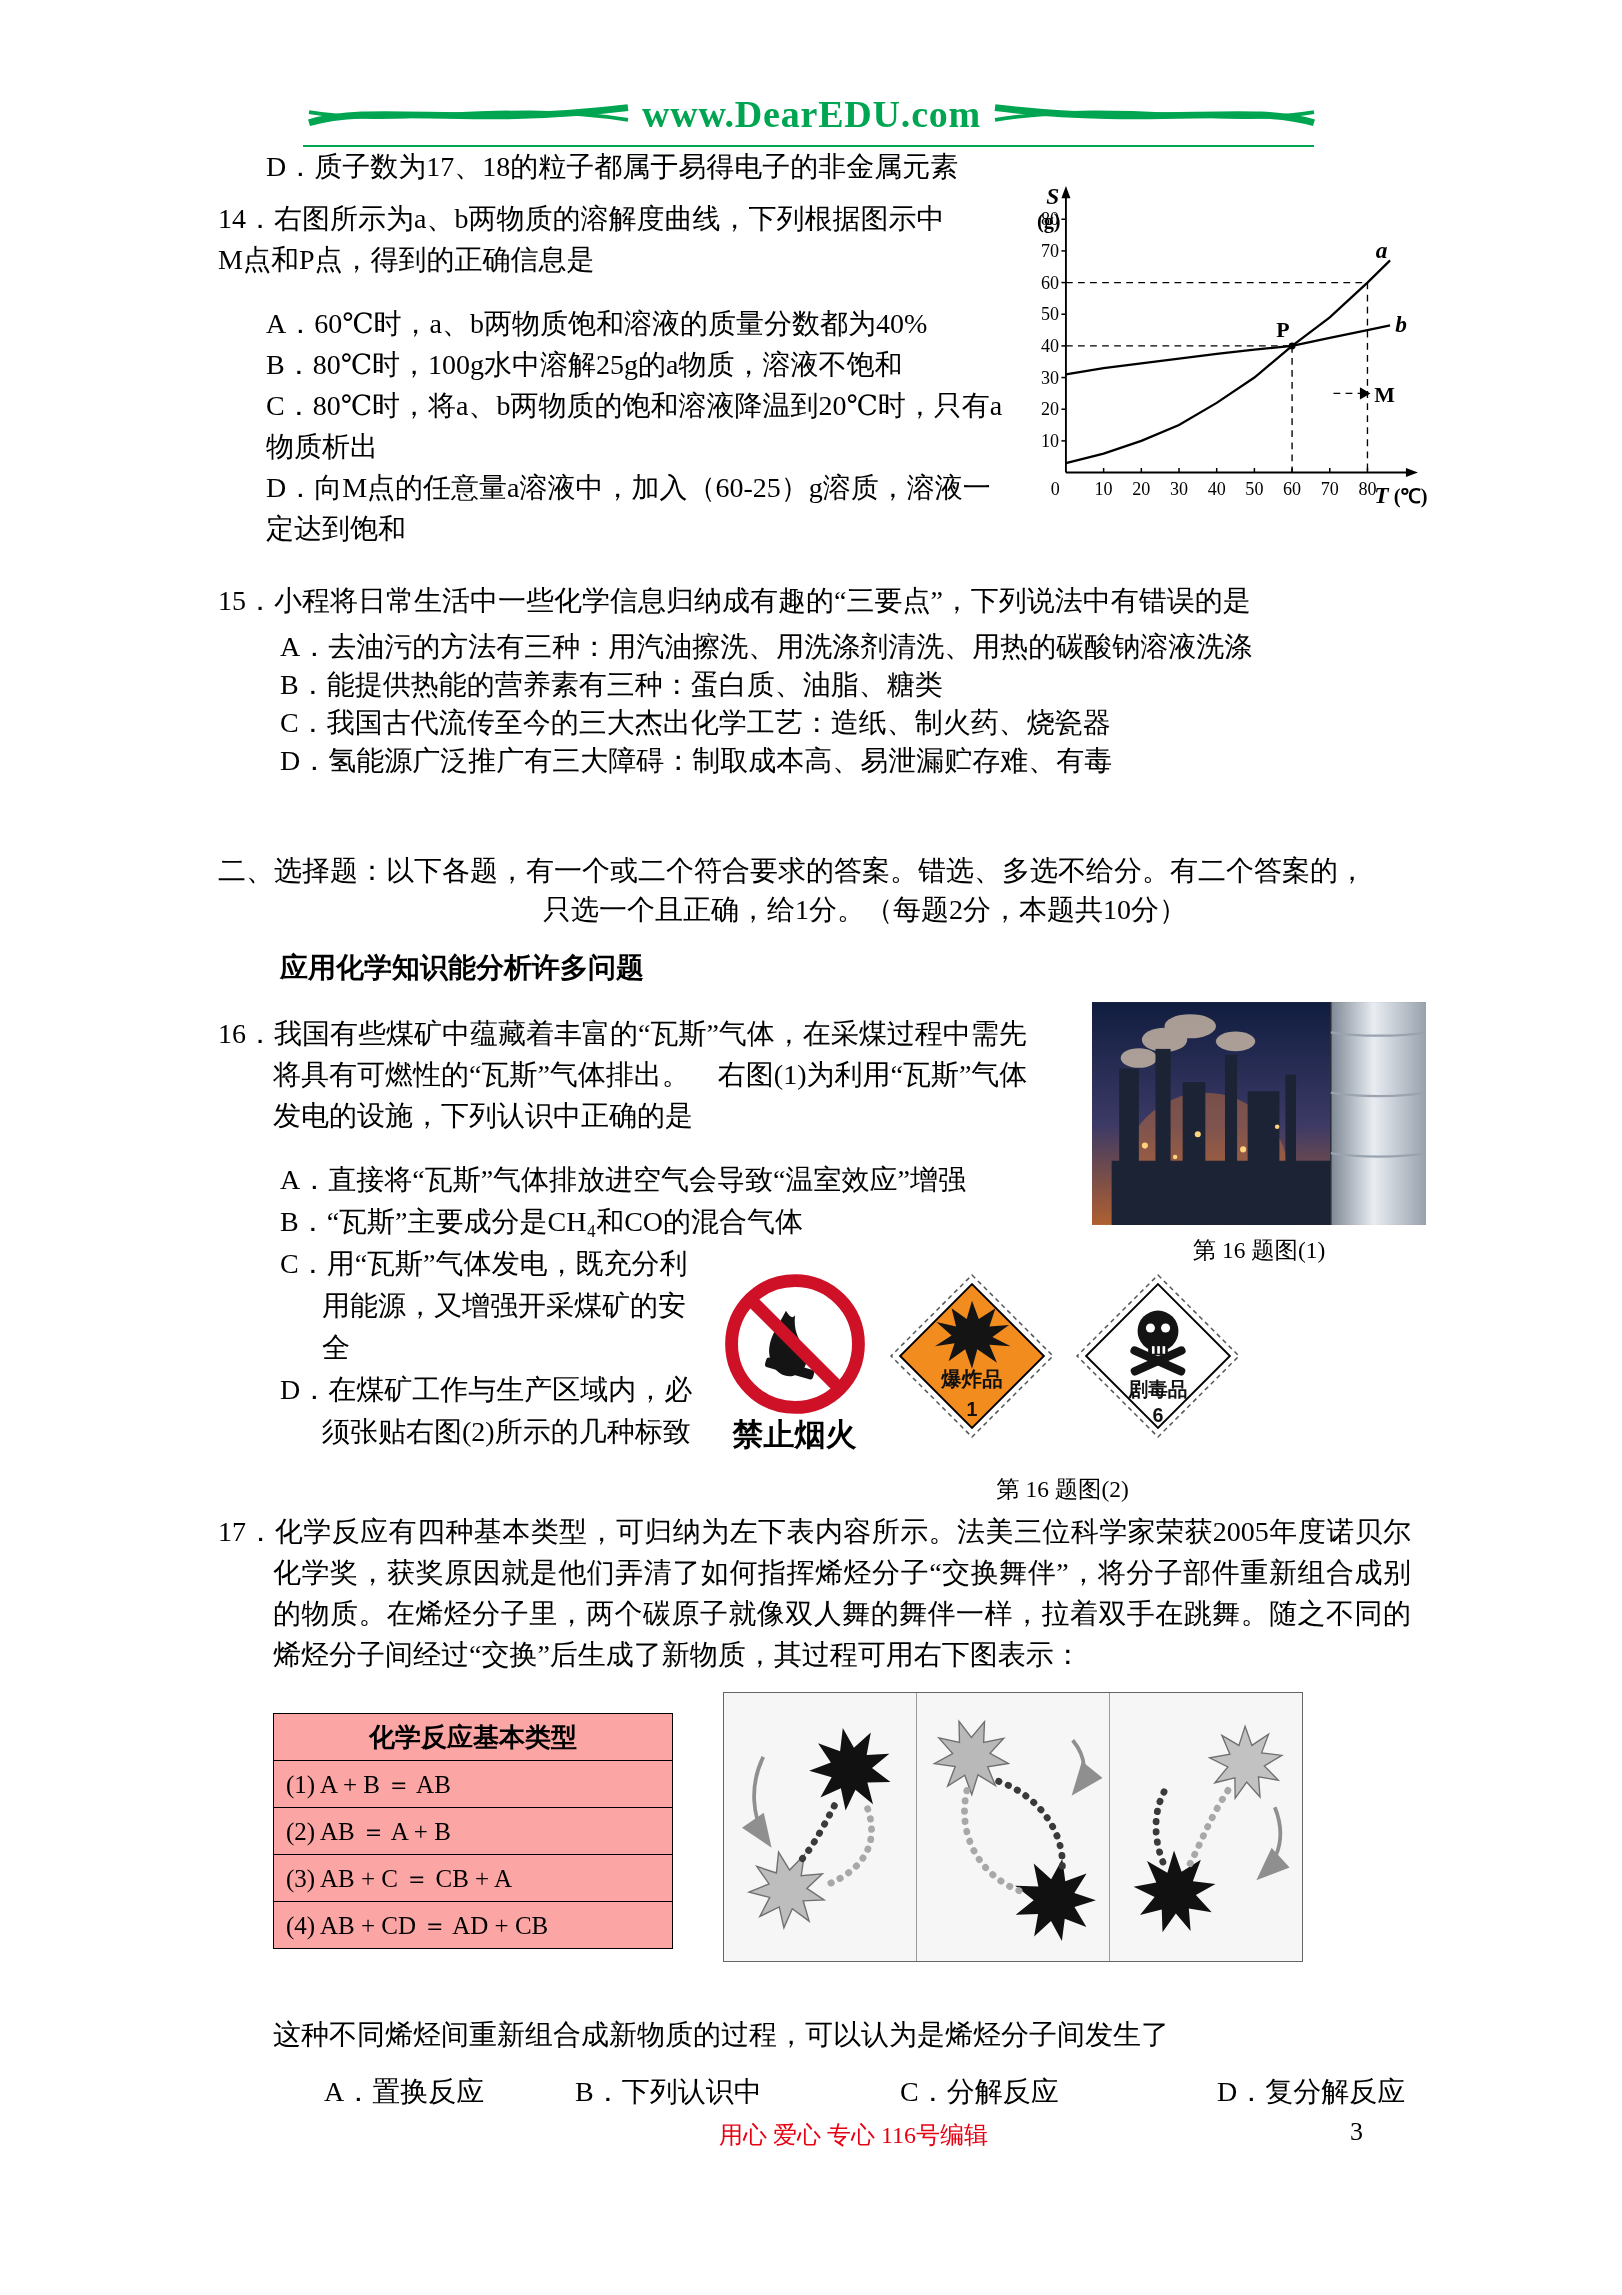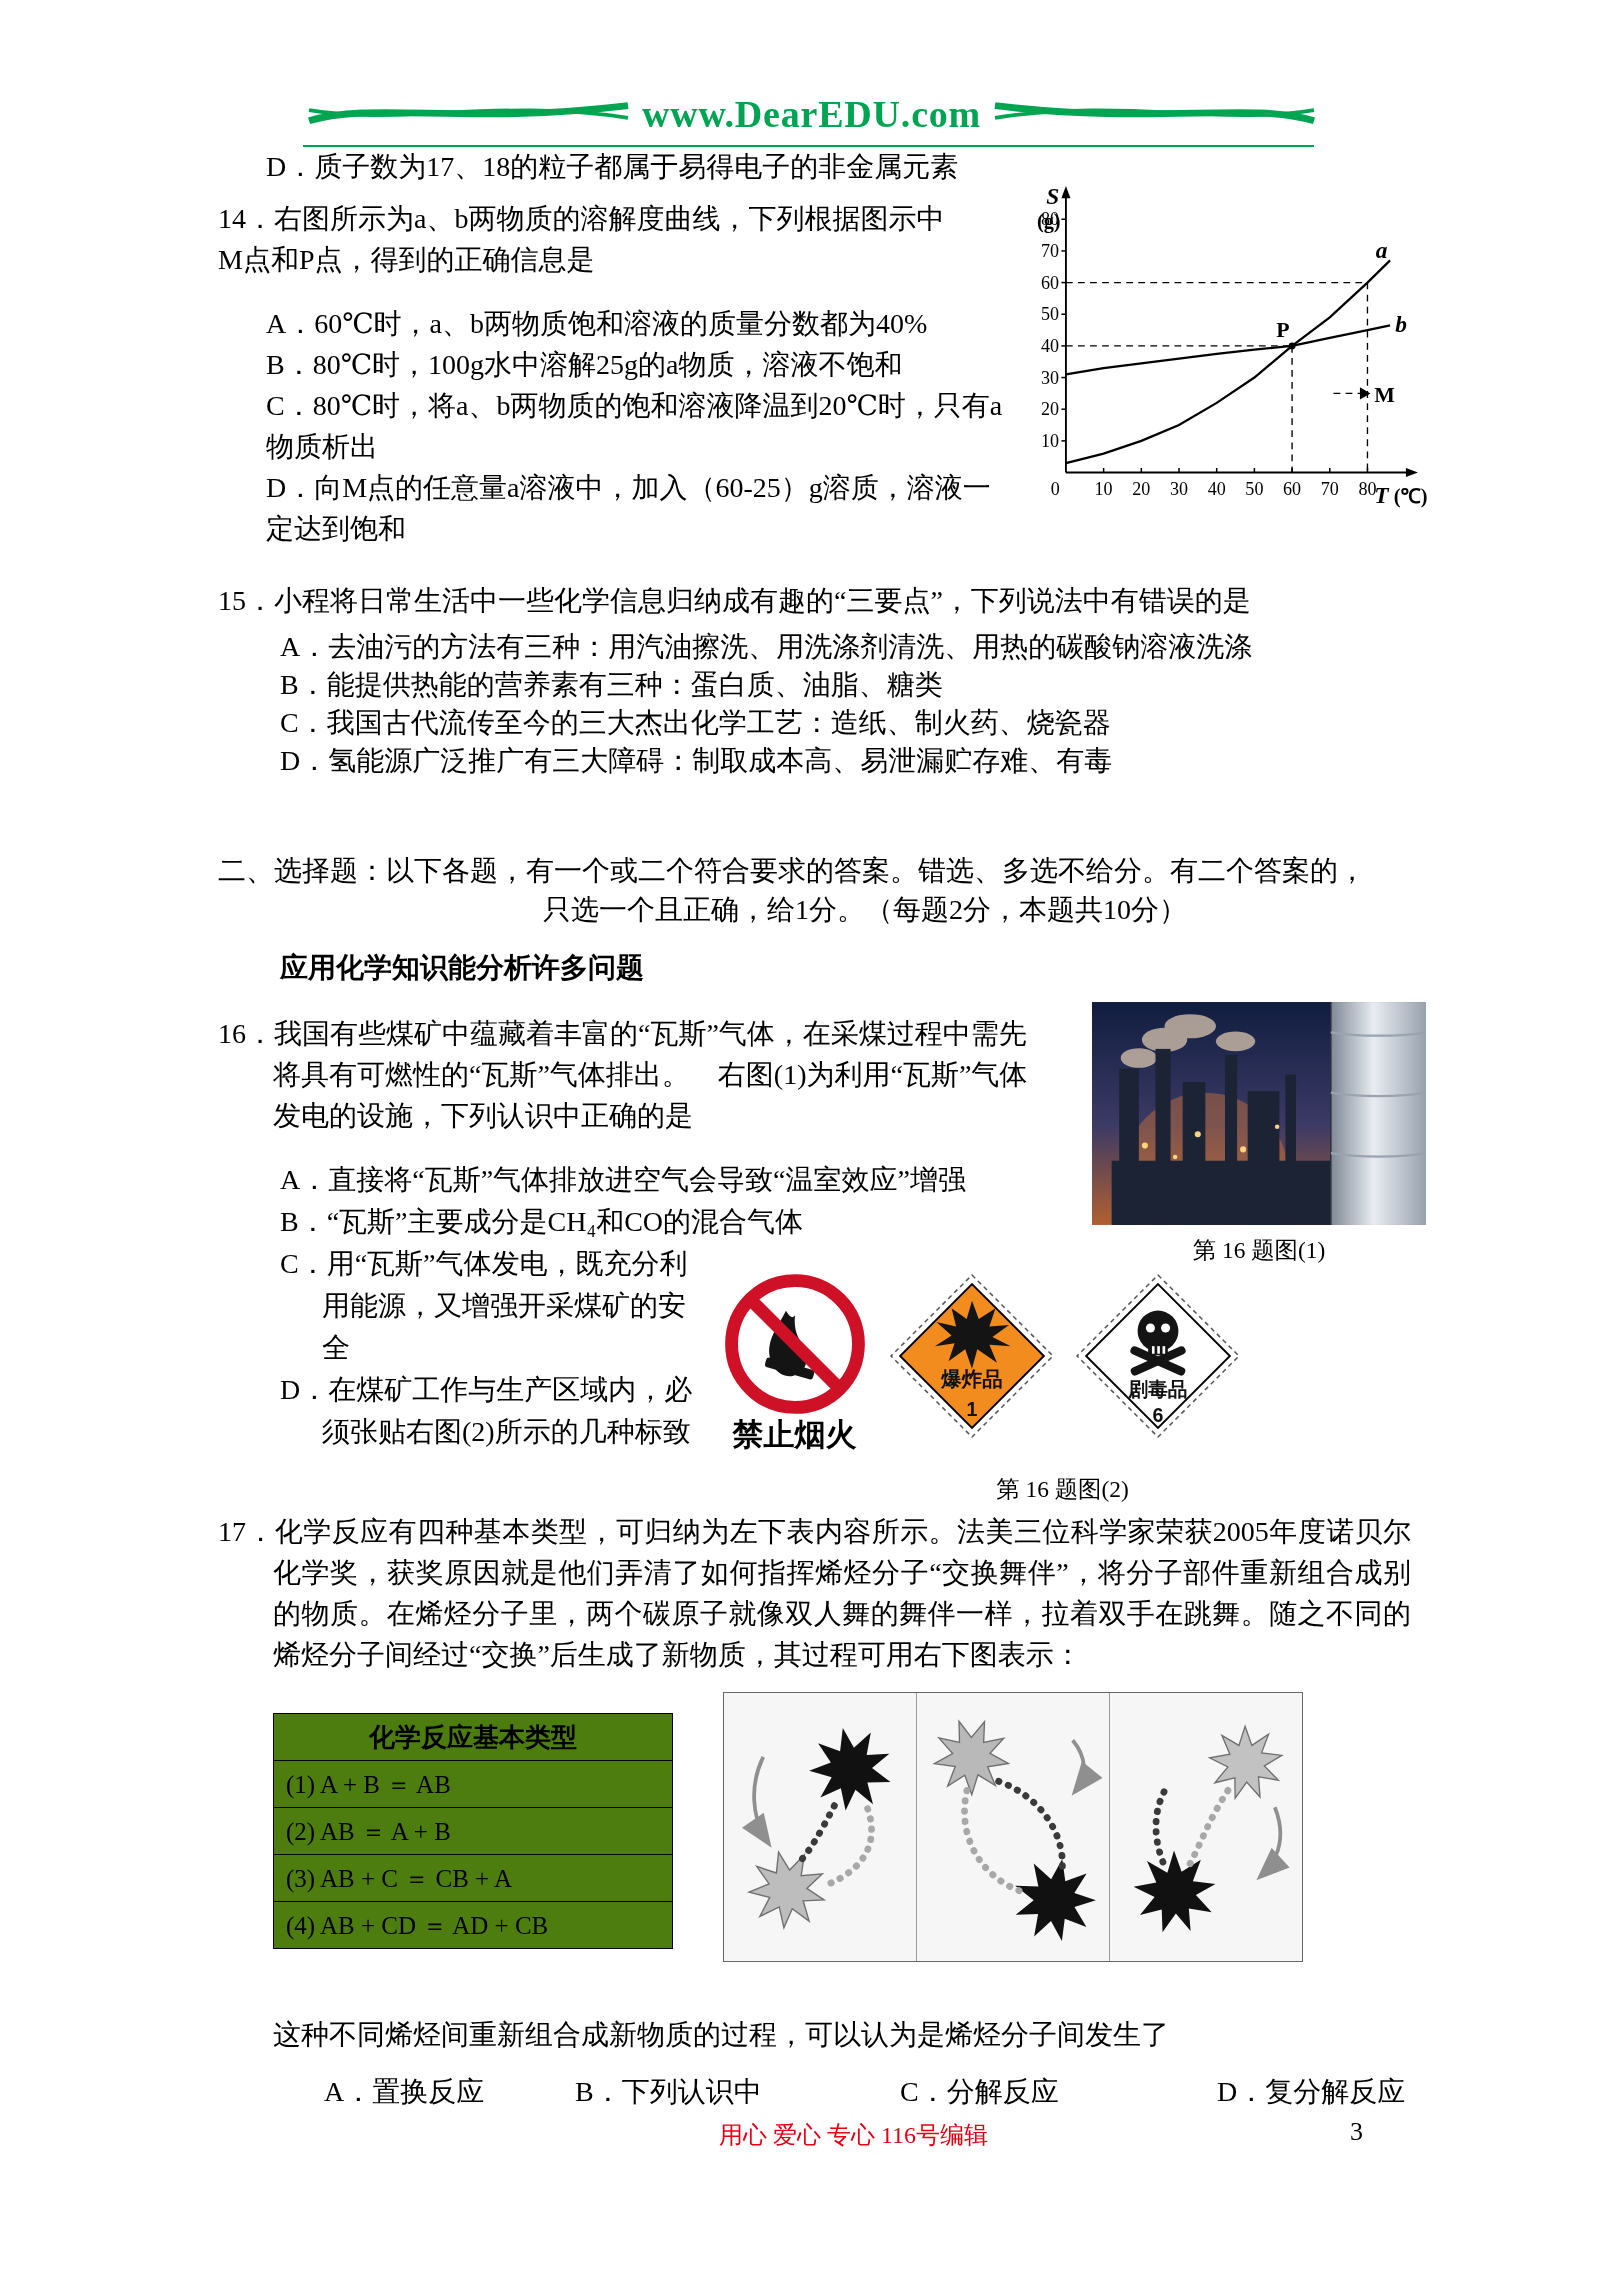--- a/index.html
+++ b/index.html
@@ -4,21 +4,21 @@
 <style>
   :root{ --brand:#00A551; --red:#E60012; }
   *{margin:0;padding:0;box-sizing:border-box}
   html,body{background:#fff}
   body{position:relative;width:1623px;height:2295px;font-family:"Liberation Serif","DejaVu Serif",serif;
        font-size:28px;line-height:41px;color:#000;overflow:hidden}
   p{margin:0}
   b{font-weight:normal}
 
   
-  #logo{position:absolute;top:95px;left:0;width:1623px;display:flex;justify-content:center;gap:10.6px}
+  #logo{position:absolute;top:95px;left:0;width:1623px;display:flex;justify-content:center;align-items:center;gap:10.6px}
   #logo .logo-text{color:var(--brand);font-weight:bold;font-size:38px;line-height:39px;letter-spacing:0.8px}
   #logo-underline{position:absolute;top:145px;left:303px;width:1011px;height:2.3px;background:var(--brand)}
 
   
   #q13d{position:absolute;left:266px;top:146px}
   #q14-stem{position:absolute;left:218px;top:198px;width:740px}
   #q14-opts{position:absolute;left:266px;top:303px;width:747px}
   #chart-wrap{position:absolute;left:1024px;top:171px}
 
   #q15-stem{position:absolute;left:218px;top:580px}
@@ -38,21 +38,21 @@
   #q16-cap1{position:absolute;left:874px;top:217px;width:334px;text-align:center;font-size:23.4px}
   #q16-signs{position:absolute;left:501px;top:257px;width:725px;display:flex;gap:18px;align-items:flex-start}
   .sign{display:flex;flex-direction:column;align-items:center;width:151px}
   .sign.diamond{width:168px;padding-top:1.5px}
   .sign figcaption{font-family:"Liberation Sans",sans-serif;font-weight:bold;font-size:31px;line-height:30px;margin-top:2px}
   .sign svg text{font-family:"Liberation Sans",sans-serif;font-weight:bold;fill:#111}
   #q16-cap2{position:absolute;left:482px;top:456px;width:725px;text-align:center;font-size:23.4px}
 
   #q17{position:absolute;left:218px;top:1511px;width:1313px;height:649px}
   #q17-stem{width:1193px;text-align:justify}
-  #rxn-table{position:absolute;left:55px;top:202px;border-collapse:collapse;width:400px;background:#4d7c0f}
+  #rxn-table{position:absolute;left:55px;top:202px;border-collapse:collapse;width:400px;background:#fca5a5}
   #rxn-table th,#rxn-table td{border:1.5px solid #000;padding:0 12px;height:47px;font-size:25px}
   #rxn-table th{font-size:26px;text-align:center;font-weight:bold}
   #mol-fig{position:absolute;left:505px;top:181px;width:580px;height:270px;display:flex;border:1.5px solid #666;background:#fff}
   .mol-panel{flex:1;border-right:1.5px solid #9a9a9a;background:#f6f6f6}
   .mol-panel:last-child{border-right:none}
   .chain{fill:none;stroke-linecap:round;stroke-dasharray:0.5 13;stroke-width:9}
   .chain.dark{stroke:#3a3a3a}
   .chain.light{stroke:#a8a8a8}
   .garrow{fill:none;stroke:#8f8f8f;stroke-width:5}
   #q17-closing{position:absolute;left:55px;top:503px}

